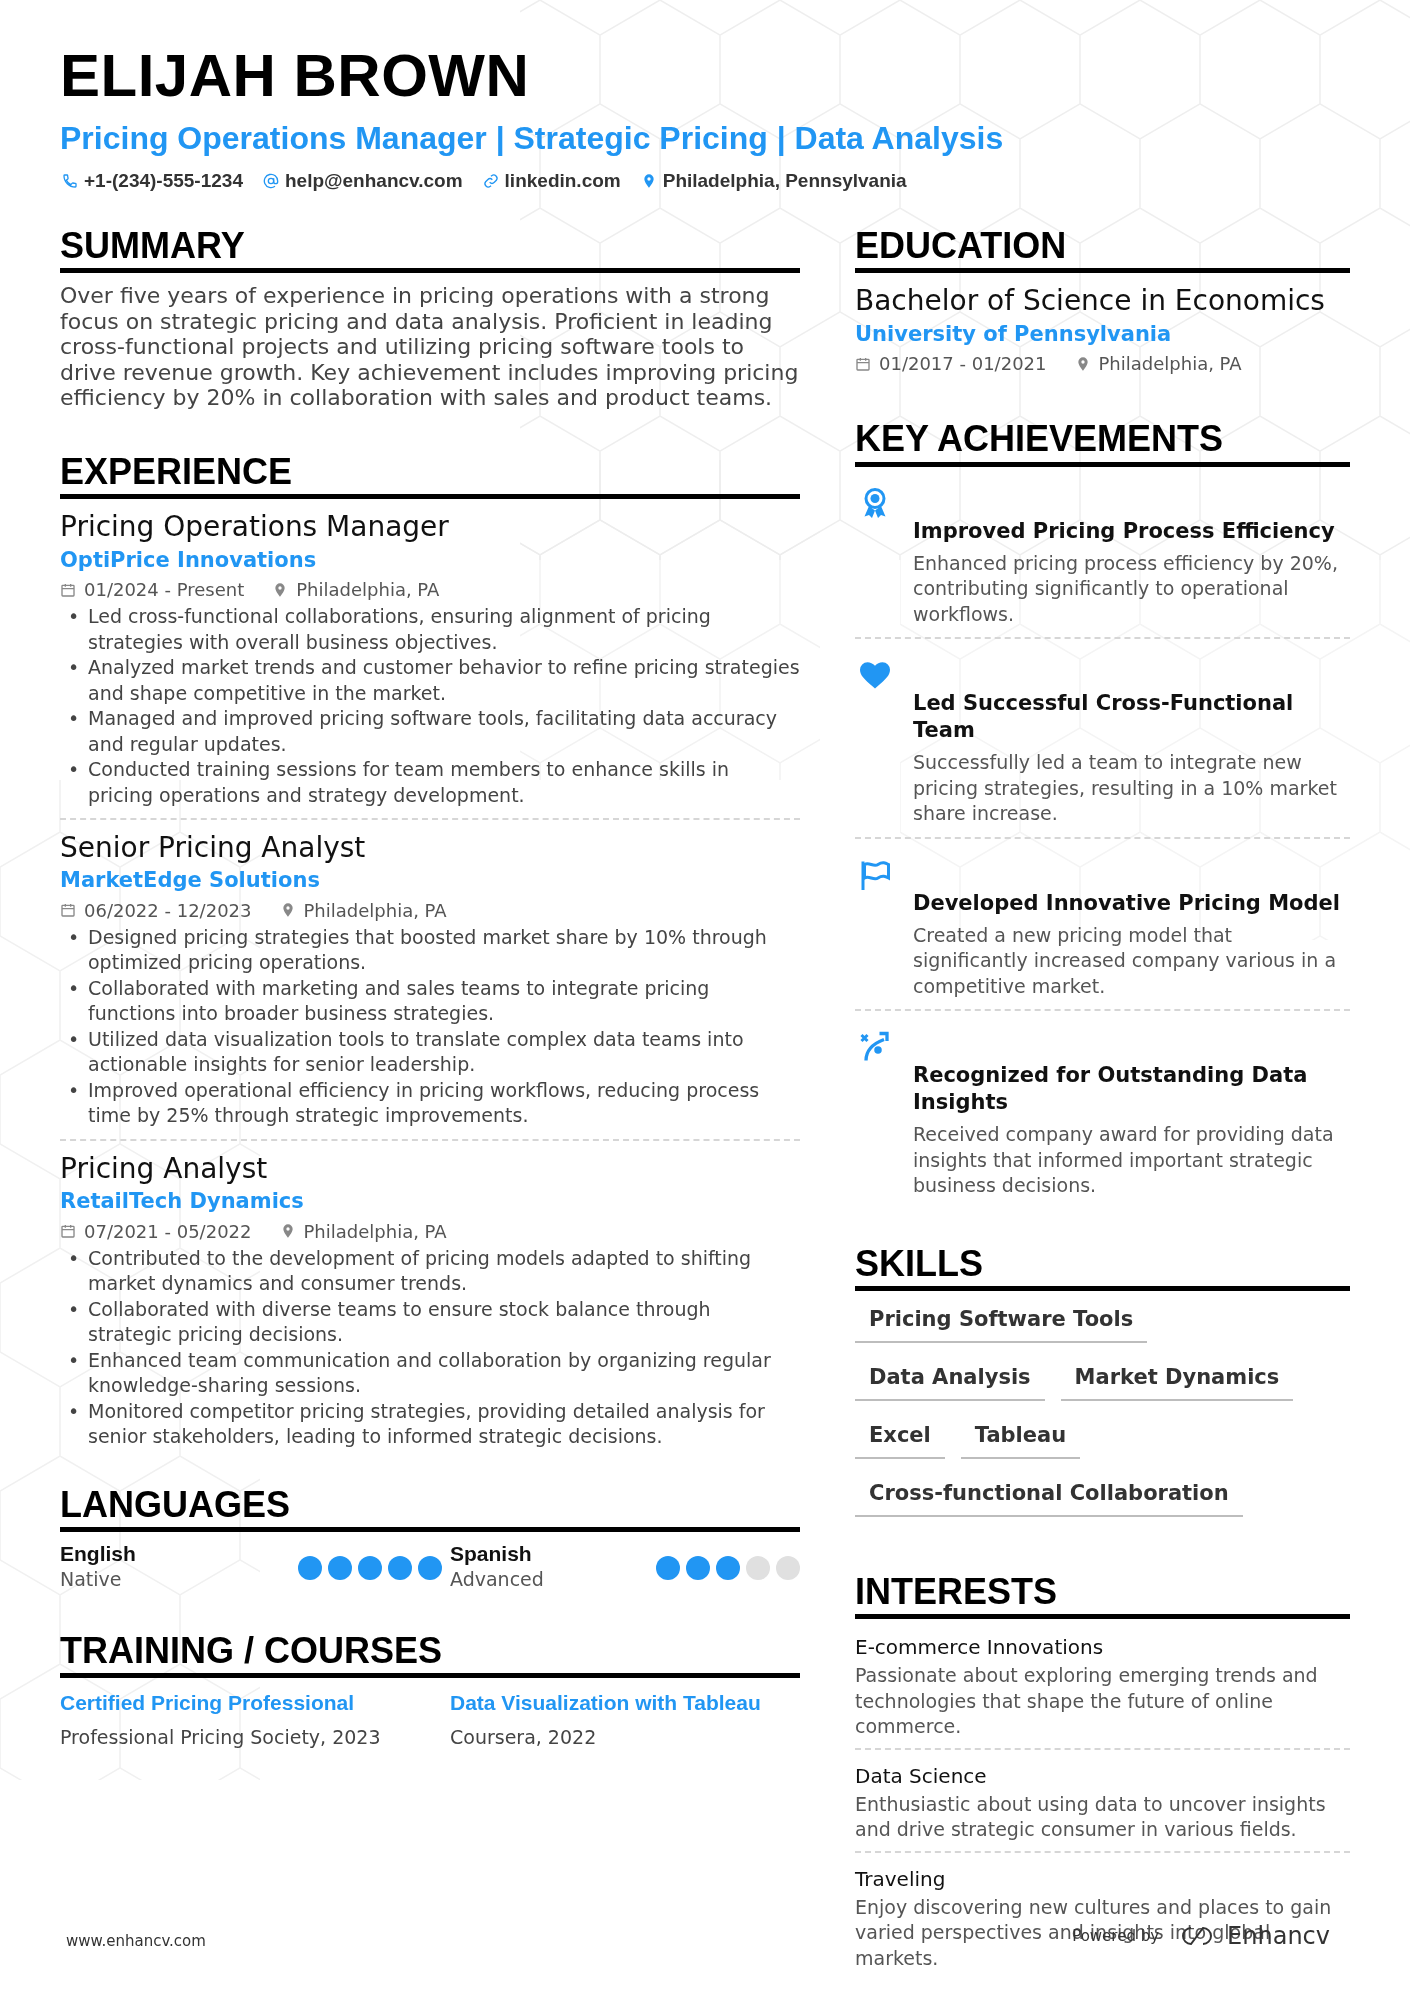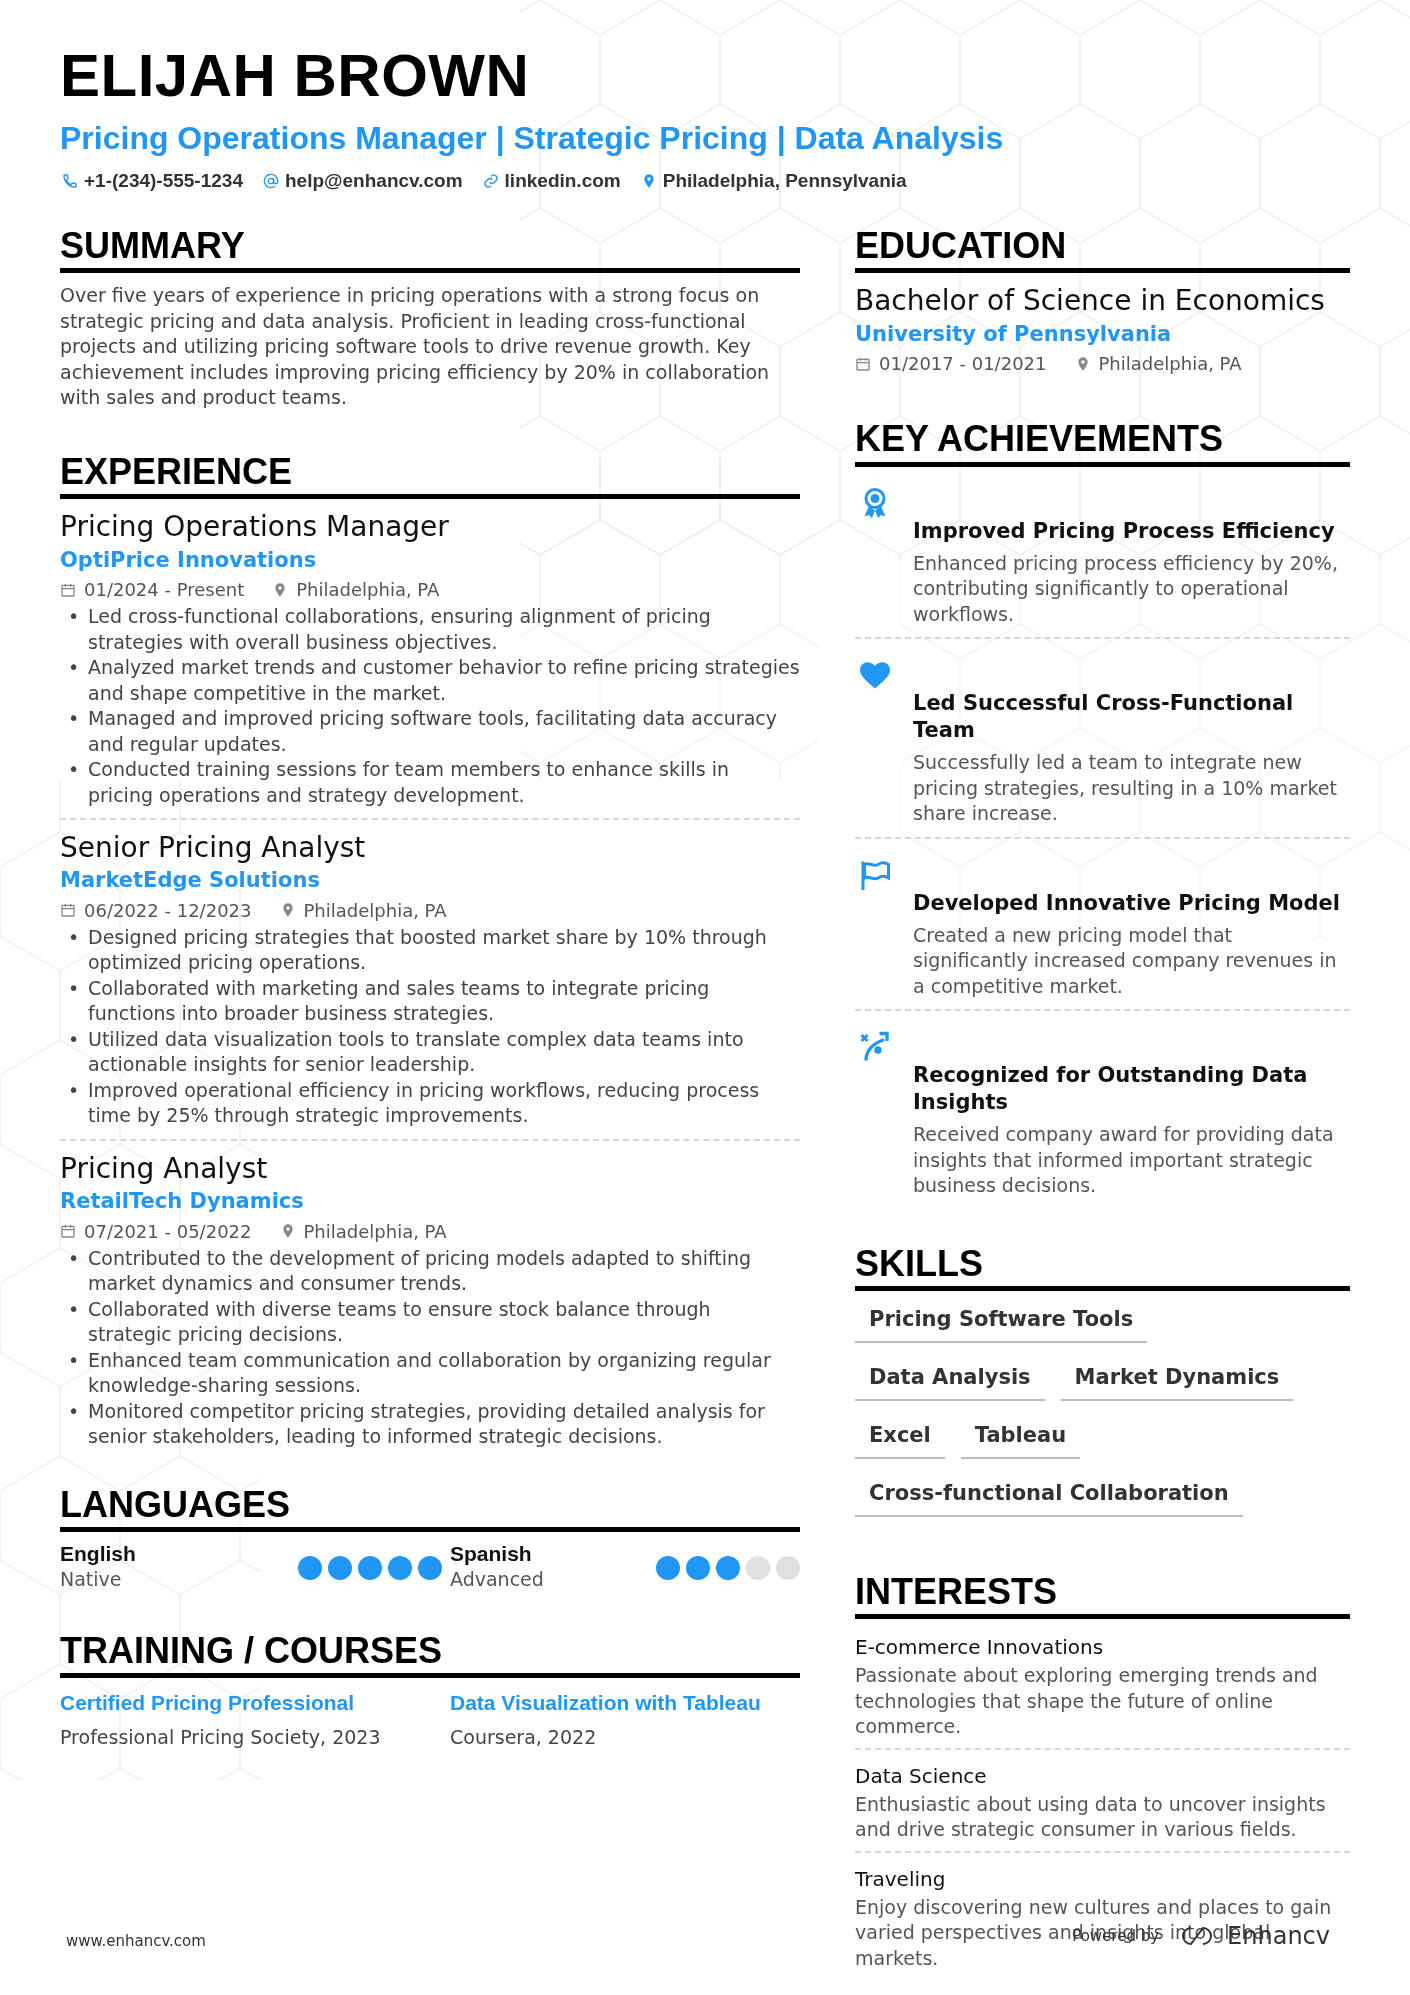--- a/index.html
+++ b/index.html
@@ -12,21 +12,21 @@
   .headline { position: absolute; left: 60px; top: 120px; font-family: "Liberation Sans", sans-serif; font-weight: 700; font-size: 32px; color: #2196f3; white-space: nowrap; }
   .contacts { position: absolute; left: 62px; top: 170px; display: flex; gap: 20px; font-family: "Liberation Sans", sans-serif; font-weight: 700; font-size: 19px; color: #333; white-space: nowrap; }
   .contacts .c { display: flex; align-items: center; gap: 6px; }
   .contacts svg { width: 16px; height: 16px; }
 
   .col-left { position: absolute; left: 60px; top: 225px; width: 740px; }
   .col-right { position: absolute; left: 855px; top: 225px; width: 495px; }
 
   .sec-title { font-family: "Liberation Sans", sans-serif; font-weight: 700; font-size: 36px; color: #000; line-height: 1.15; padding-bottom: 2px; border-bottom: 5px solid #000; margin-bottom: 10px; }
 
-  .summary { font-size: 19px; line-height: 25.5px; color: #444; margin-top: 8px; }
+  .summary { font-size: 22px; line-height: 25.5px; color: #444; margin-top: 8px; }
 
   .job { padding-bottom: 10px; border-bottom: 2px dashed #d6d6d6; margin-bottom: 10px; }
   .job.last { border-bottom: none; }
   .job-title { font-size: 28px; color: #111; line-height: 1.3; }
   .company { font-weight: 700; font-size: 21px; color: #2196f3; line-height: 1.4; }
   .meta { display: flex; gap: 28px; font-size: 18px; color: #555; margin: 4px 0 4px 0; align-items: center; }
   .meta .m { display: flex; align-items: center; gap: 8px; }
   .meta svg { width: 16px; height: 16px; }
   ul.bullets { list-style: none; }
   ul.bullets li { position: relative; padding-left: 28px; font-size: 19px; line-height: 25.5px; color: #444; }
@@ -307,21 +307,21 @@
 
       <div class="ach">
         <div class="ach-icon">
             <svg viewBox="0 0 24 24">
               <path d="M4 3v19" stroke="#2196f3" stroke-width="2"></path>
               <path d="M5 5c3-2 6 2 9 0s5-1 7 0v9c-2-1-4-2-7 0s-6-2-9 0z" fill="none" stroke="#2196f3" stroke-width="2"></path>
             </svg>
           </div>
         <div>
           <div class="ach-title">Developed Innovative Pricing Model</div>
-          <div class="ach-desc">Created a new pricing model that significantly increased company revenues in a competitive market.</div>
+          <div class="ach-desc">Created a new pricing model that significantly increased company various in a competitive market.</div>
         </div>
       </div>
 
       <div class="ach last">
         <div class="ach-icon">
             <svg viewBox="0 0 24 24">
               <path d="M3 4l4 4M7 4l-4 4" stroke="#2196f3" stroke-width="2"></path>
               <path d="M6 21c0-6 4-11 12-14" fill="none" stroke="#2196f3" stroke-width="2.2"></path>
               <path d="M15 3h5v5" fill="none" stroke="#2196f3" stroke-width="2.2"></path>
               <circle cx="14" cy="14" r="2.5" fill="#2196f3"></circle>

